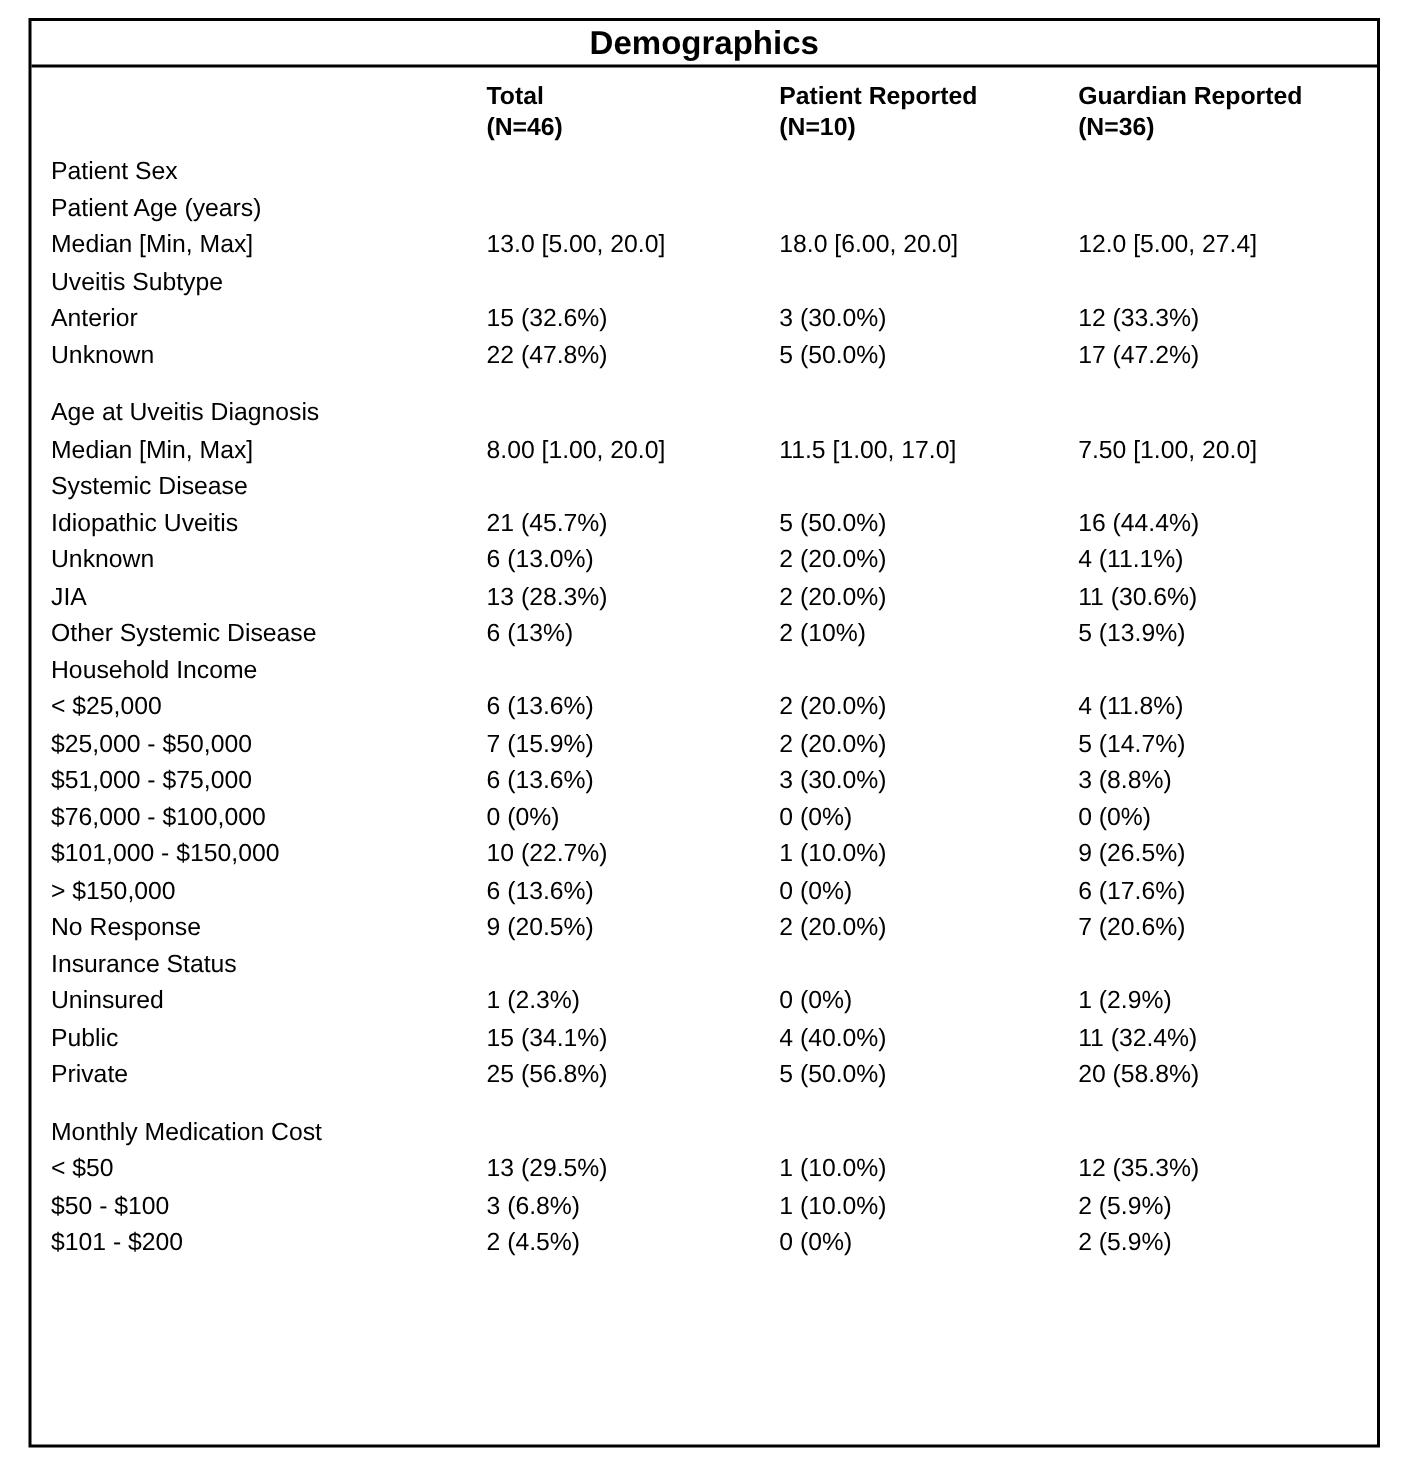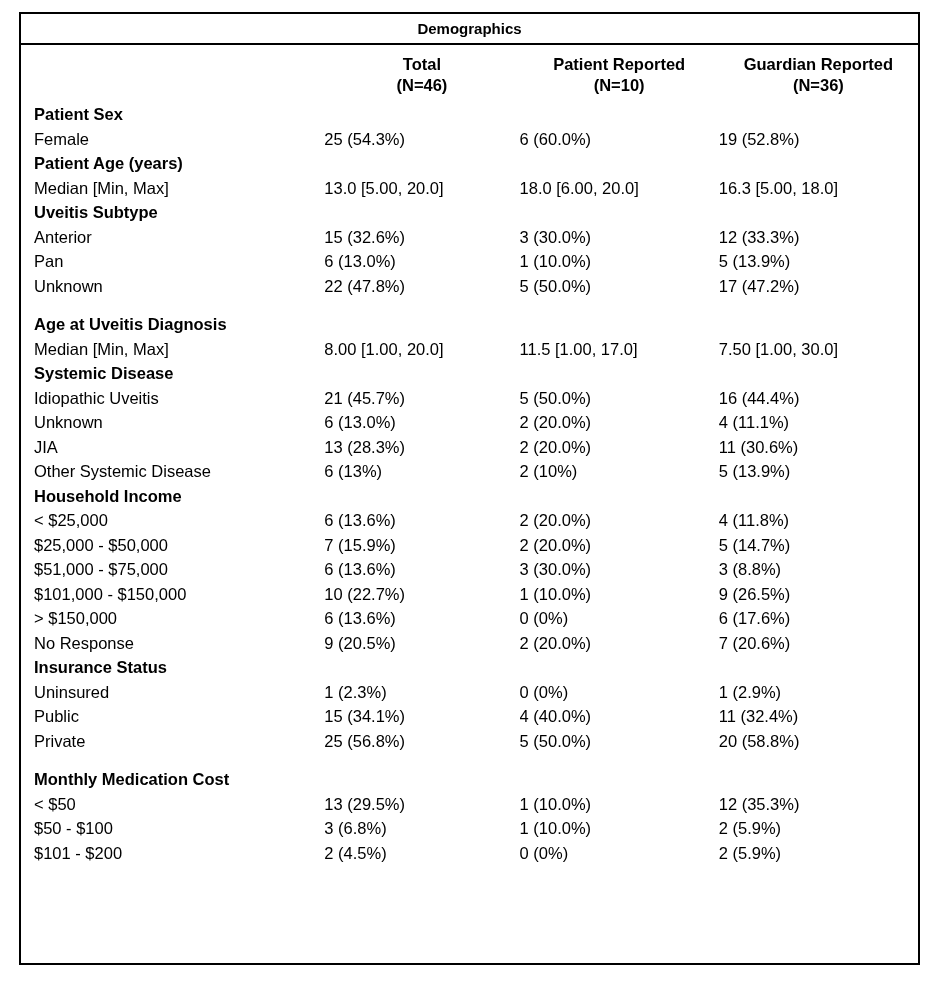--- a/index.html
+++ b/index.html
@@ -23,46 +23,46 @@
     box-sizing: border-box;
     border: 2px solid #000000;
     background: #ffffff;
   }
   .title {
     height: 29px;
     line-height: 29px;
     border-bottom: 2px solid #000000;
     text-align: center;
     font-weight: bold;
-    font-size: 15px;
+    font-size: 22px;
   }
   table.demo {
     width: 100%;
     border-collapse: collapse;
     table-layout: fixed;
     font-size: 16.5px;
   }
   table.demo th {
     font-weight: bold;
-    text-align: center;
+    text-align: left;
     padding: 9px 0 6px 0;
     line-height: 21px;
     vertical-align: top;
   }
   table.demo th .hline { display: block; }
   table.demo td {
     padding: 0;
     line-height: 24.5px;
     text-align: left;
     vertical-align: bottom;
     white-space: nowrap;
     overflow: hidden;
   }
   table.demo td.lbl { padding-left: 13px; }
-  table.demo td.head { font-weight: bold; }
+  table.demo td.head { font-weight: normal; }
   table.demo tr.spaced td { padding-top: 14px; }
 </style>
 </head>
 <body>
 
 <div class="frame">
   <div class="title">Demographics</div>
   <table class="demo">
     <colgroup>
       <col style="width:303px">
@@ -85,63 +85,51 @@
           <span class="hline">Guardian Reported</span>
           <span class="hline">(N=36)</span>
         </th>
       </tr>
     </thead>
     <tbody>
         <tr>
           <td class="lbl head" colspan="4">Patient Sex</td>
         </tr>
         <tr>
-          <td class="lbl">Female</td>
-          <td>25 (54.3%)</td>
-          <td>6 (60.0%)</td>
-          <td>19 (52.8%)</td>
-        </tr>
-        <tr>
           <td class="lbl head" colspan="4">Patient Age (years)</td>
         </tr>
         <tr>
           <td class="lbl">Median [Min, Max]</td>
           <td>13.0 [5.00, 20.0]</td>
           <td>18.0 [6.00, 20.0]</td>
-          <td>16.3 [5.00, 18.0]</td>
+          <td>12.0 [5.00, 27.4]</td>
         </tr>
         <tr>
           <td class="lbl head" colspan="4">Uveitis Subtype</td>
         </tr>
         <tr>
           <td class="lbl">Anterior</td>
           <td>15 (32.6%)</td>
           <td>3 (30.0%)</td>
           <td>12 (33.3%)</td>
         </tr>
         <tr>
-          <td class="lbl">Pan</td>
-          <td>6 (13.0%)</td>
-          <td>1 (10.0%)</td>
-          <td>5 (13.9%)</td>
-        </tr>
-        <tr>
           <td class="lbl">Unknown</td>
           <td>22 (47.8%)</td>
           <td>5 (50.0%)</td>
           <td>17 (47.2%)</td>
         </tr>
         <tr class="spaced">
           <td class="lbl head" colspan="4">Age at Uveitis Diagnosis</td>
         </tr>
         <tr>
           <td class="lbl">Median [Min, Max]</td>
           <td>8.00 [1.00, 20.0]</td>
           <td>11.5 [1.00, 17.0]</td>
-          <td>7.50 [1.00, 30.0]</td>
+          <td>7.50 [1.00, 20.0]</td>
         </tr>
         <tr>
           <td class="lbl head" colspan="4">Systemic Disease</td>
         </tr>
         <tr>
           <td class="lbl">Idiopathic Uveitis</td>
           <td>21 (45.7%)</td>
           <td>5 (50.0%)</td>
           <td>16 (44.4%)</td>
         </tr>
@@ -176,20 +164,26 @@
           <td class="lbl">$25,000 - $50,000</td>
           <td>7 (15.9%)</td>
           <td>2 (20.0%)</td>
           <td>5 (14.7%)</td>
         </tr>
         <tr>
           <td class="lbl">$51,000 - $75,000</td>
           <td>6 (13.6%)</td>
           <td>3 (30.0%)</td>
           <td>3 (8.8%)</td>
+        </tr>
+        <tr>
+          <td class="lbl">$76,000 - $100,000</td>
+          <td>0 (0%)</td>
+          <td>0 (0%)</td>
+          <td>0 (0%)</td>
         </tr>
         <tr>
           <td class="lbl">$101,000 - $150,000</td>
           <td>10 (22.7%)</td>
           <td>1 (10.0%)</td>
           <td>9 (26.5%)</td>
         </tr>
         <tr>
           <td class="lbl">&gt; $150,000</td>
           <td>6 (13.6%)</td>

